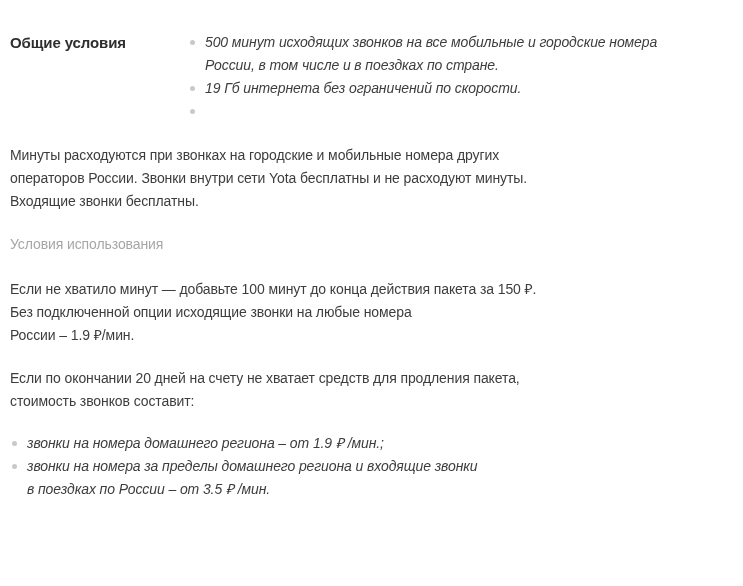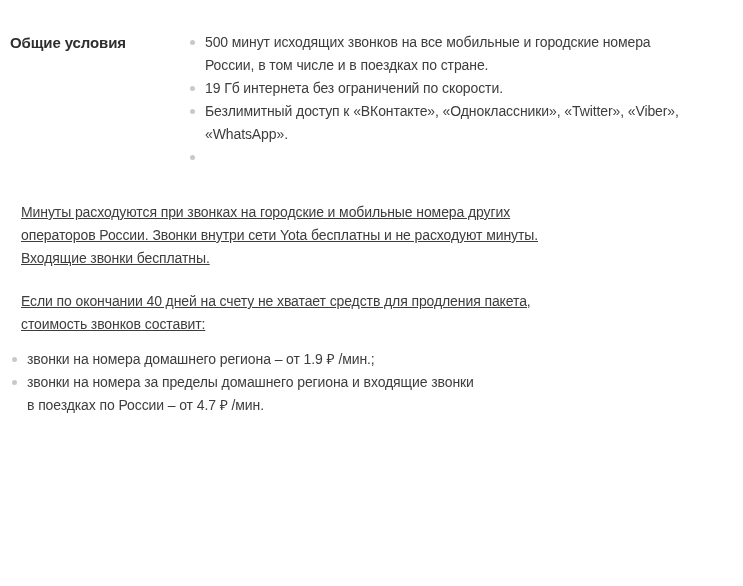--- a/index.html
+++ b/index.html
@@ -31,69 +31,71 @@
   .section-content {
     flex: 1;
     min-width: 0;
     font-size: 14px;
     line-height: 23px;
     color: #3d3d3d;
     letter-spacing: -0.1px;
   }
 
   .bullets { list-style: none; margin: 0; padding: 0; }
-  .bullets li { position: relative; padding-left: 17px; }
+  .bullets li { position: relative; padding-left: 17px; font-style: italic; }
   .bullet-dot {
     position: absolute;
     left: 2px;
     top: 9px;
     width: 5px;
     height: 5px;
     border-radius: 50%;
     background: #c9c9c9;
   }
   .li-text { white-space: pre-line; }
 
-  .para { margin: 11px; white-space: pre-line; text-decoration: underline; }
+  .para { margin: 0; white-space: pre-line; }
   .subheading {
     margin: 20px 0 0 0;
     color: #a6a6a6;
     white-space: pre-line;
   }
   .para-topup { margin-top: 22px; }
   .para-renewal { margin-top: 20px; }
-  .bullets.price-list { margin-top: 12px; }
+  .bullets.price-list { margin-top: 19px; }
 </style>
 </head>
 <body>
 
 <div class="page">
 
   <section class="section-row">
     <div class="section-label">Общие условия</div>
     <div class="section-content">
       <ul class="bullets">
         <li><span class="bullet-dot"></span><span class="li-text">500 минут исходящих звонков на все мобильные и городские номера
 России, в том числе и в поездках по стране.</span></li>
         <li><span class="bullet-dot"></span><span class="li-text">19 Гб интернета без ограничений по скорости.</span></li>
-        <li><span class="bullet-dot"></span><span class="li-text">Безлимитный доступ к «ВКонтакте», «Одноклассники», «Twitter», «Viber»,
-«WhatsApp».</span></li>
         <li><span class="bullet-dot"></span></li>
       </ul>
     </div>
   </section>
 
   <section class="section-row">
     <div class="section-content">
       <p class="para">Минуты расходуются при звонках на городские и мобильные номера других
 операторов России. Звонки внутри сети Yota бесплатны и не расходуют минуты.
 Входящие звонки бесплатны.</p>
-      <p class="para para-renewal">Если по окончании 40 дней на счету не хватает средств для продления пакета,
+      <p class="subheading">Условия использования</p>
+      <p class="para para-topup">Если не хватило минут — добавьте 100 минут до конца действия пакета за 150 ₽.
+Без подключенной опции исходящие звонки на любые номера
+России – 1.9 ₽/мин.</p>
+      <p class="para para-renewal">Если по окончании 20 дней на счету не хватает средств для продления пакета,
 стоимость звонков составит:</p>
       <ul class="bullets price-list">
         <li><span class="bullet-dot"></span><span class="li-text">звонки на номера домашнего региона – от 1.9 ₽ /мин.;</span></li>
         <li><span class="bullet-dot"></span><span class="li-text">звонки на номера за пределы домашнего региона и входящие звонки
-в поездках по России – от 4.7 ₽ /мин.</span></li>
+в поездках по России – от 3.5 ₽ /мин.</span></li>
       </ul>
     </div>
   </section>
 
 </div>
 
 </body></html>

